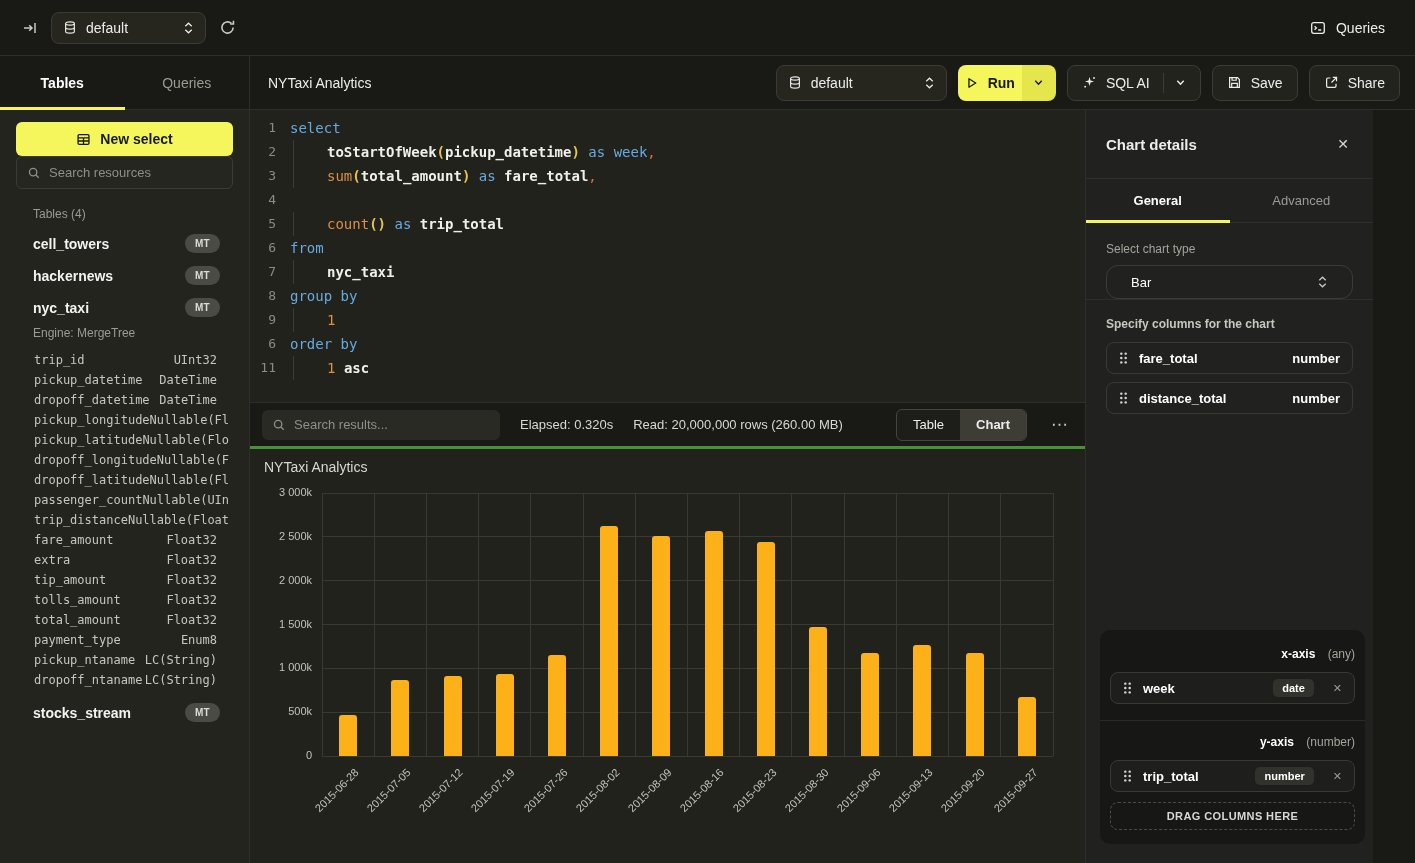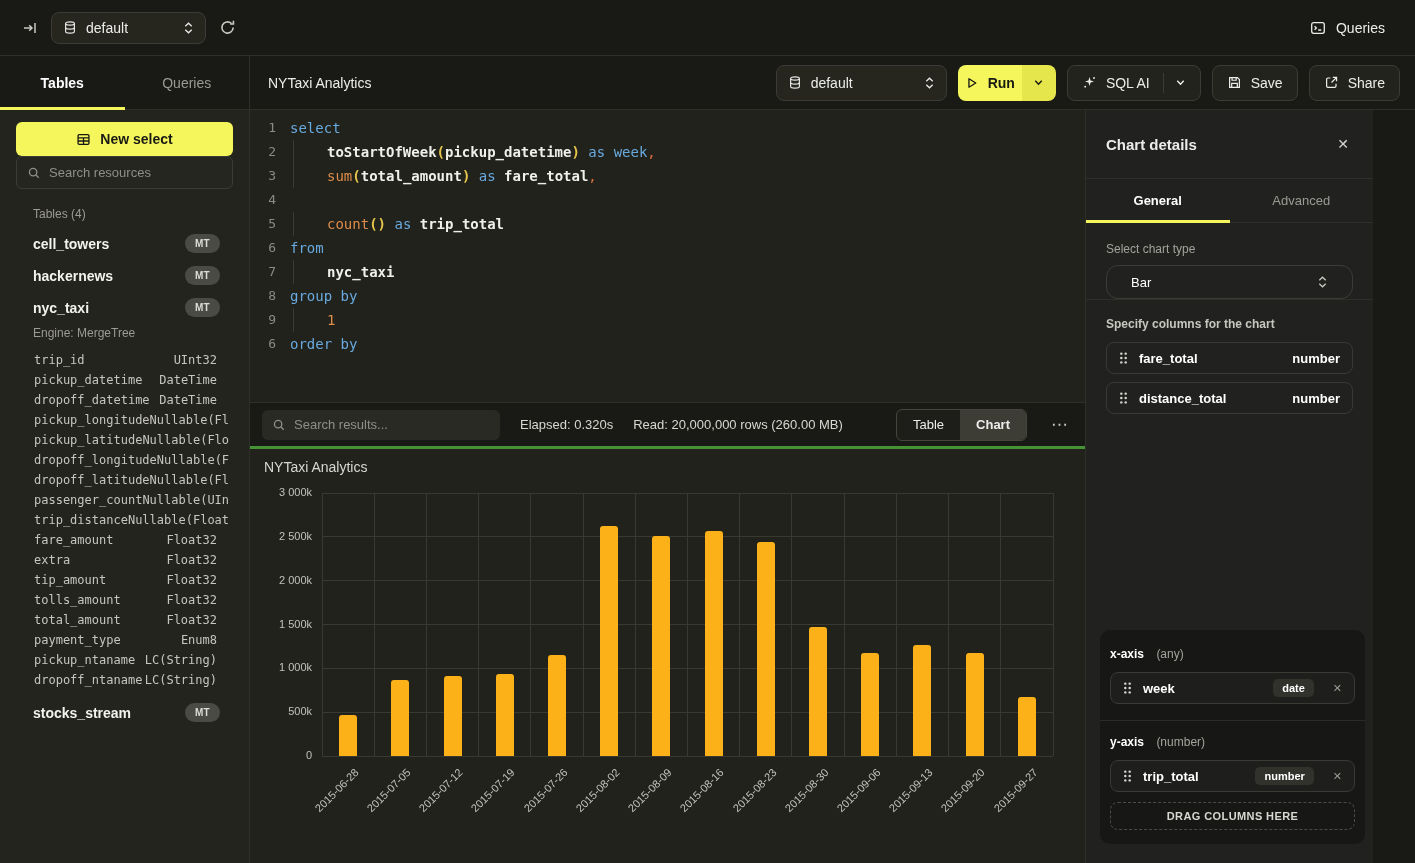--- a/index.html
+++ b/index.html
@@ -105,21 +105,21 @@
   .flabel{font-size:12px;color:#a3a39b;display:block;margin:2px 0 9px}
   .select{height:34px;border:1px solid var(--border2);border-radius:12px;display:flex;align-items:center;justify-content:space-between;padding:0 24px;font-size:13px;cursor:pointer;color:#fff}
   .panel-div{border:none;border-top:1px solid var(--border);margin:0 -20px 17px}
   .flabel.strong{color:var(--soft);font-weight:700;margin-bottom:11px}
   #panel .search-box{height:34px;border-radius:8px;background:transparent;border:1px solid var(--border2);margin-bottom:13px}
   .chip{height:32px;border:1px solid #3a3a34;border-radius:8px;display:flex;align-items:center;gap:11px;padding:0 12px;margin-bottom:8px;font-size:13px;cursor:grab;background:var(--bg3)}
   .chip-name{font-weight:700;color:#fff}
   .chip-type{margin-left:auto;font-weight:700;color:#fff}
   .dragdots{color:#d8d8d2}
   #axis-box{position:absolute;left:14px;right:8px;top:520px;border-radius:10px;background:#171716;padding:13px 10px 14px}
-  .axis-head{text-align:left;font-size:12px;margin:4px 0 11px;color:#fff}
+  .axis-head{text-align:right;font-size:12px;margin:4px 0 11px;color:#fff}
   .axis-head b{font-weight:700}
   .axis-head .hint{color:#a3a39b;margin-left:9px;font-weight:400}
   .axis-chip{background:#1e1e1c;margin-bottom:2px}
   .chip-badge{margin-left:auto;background:#32322d;border-radius:5px;padding:3px 9px;font-size:11px;font-weight:700;color:#fff}
   .chip-x{color:var(--muted);font-size:11px;margin-left:8px;cursor:pointer}
   .axis-div{border:none;border-top:1px solid #2b2b27;margin:16px -10px 14px}
   .drop-zone{border:1px dashed #4c4c45;border-radius:8px;height:28px;display:flex;align-items:center;justify-content:center;font-size:11px;font-weight:700;letter-spacing:.4px;color:#d8d8d2;margin-top:10px}
 </style>
 </head>
 <body>
@@ -382,20 +382,24 @@
           <span class="gut">8</span>
           <span class="code"><span class="tk-kw">group by</span></span>
         </div>
         <div class="cl indent1">
           <span class="gut">9</span>
           <span class="code"><span class="tk-num">1</span></span>
         </div>
         <div class="cl">
           <span class="gut">6</span>
           <span class="code"><span class="tk-kw">order by</span></span>
+        </div>
+        <div class="cl indent1">
+          <span class="gut">11</span>
+          <span class="code"><span class="tk-num">1</span><span class="tk-pl"> </span><span class="tk-id">asc</span></span>
         </div>
       </div>
   </div>
 
   <div id="resultsbar">
     <div class="search-box">
       <svg width="14" height="14" viewBox="0 0 16 16" fill="none" stroke="currentColor" stroke-width="1.5">
           <circle cx="7" cy="7" r="4.2"></circle>
           <path d="m10.2 10.2 3.2 3.2"></path>
         </svg>

